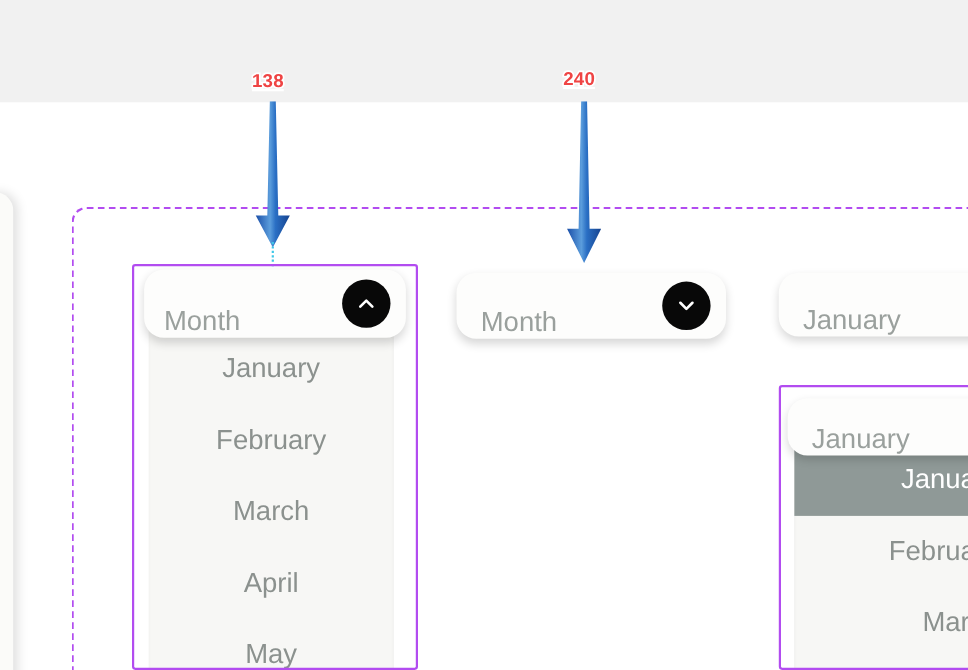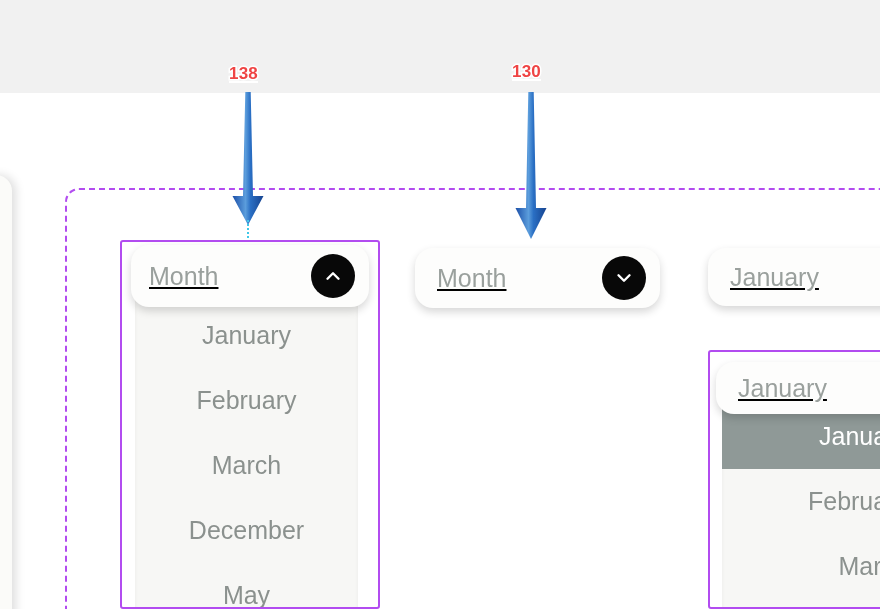--- a/index.html
+++ b/index.html
@@ -72,24 +72,23 @@
     border-left: 2px dotted #3fc8e8;
   }
 
   
   .sel-btn {
     position: absolute;
     background: #fdfdfc;
     border-radius: 18px;
     box-shadow: 0 4px 9px rgba(0,0,0,0.16);
     display: flex;
-    align-items: center;
+    align-items: flex-end;
     box-sizing: border-box;
     z-index: 6;
-    text-decoration: underline;
   }
   .sel-label {
     font-size: 25px;
     color: #9aa09d;
     font-weight: 400;
     white-space: nowrap;
   }
   .chev-btn {
     position: absolute;
     right: 14px;
@@ -170,38 +169,38 @@
       <stop offset="0%" stop-color="#1b4fa8"></stop>
       <stop offset="42%" stop-color="#5b9ddc"></stop>
       <stop offset="58%" stop-color="#2a6fc4"></stop>
       <stop offset="100%" stop-color="#16438f"></stop>
     </linearGradient>
   </defs>
   <path d="M15.3 0 L20.7 0 L23.0 104 L33.5 104 L18.0 133 L2.5 104 L13.0 104 Z" fill="url(#g1)"></path>
 </svg>
 <div class="dotted-tail" style="left:247px; top:220px; height:22px;"></div>
 
-<div class="annot-label" id="annot-130-label" style="left:512px; top:62px;">130</div>
+<div class="annot-label" id="annot-130-label" style="left:512px; top:62px;">240</div>
 <svg class="arrow-svg" style="left:513px; top:92px;" width="36" height="148" viewBox="0 0 36 148">
   <defs>
     <linearGradient id="g2" x1="0" y1="0" x2="1" y2="0">
       <stop offset="0%" stop-color="#1b4fa8"></stop>
       <stop offset="42%" stop-color="#5b9ddc"></stop>
       <stop offset="58%" stop-color="#2a6fc4"></stop>
       <stop offset="100%" stop-color="#16438f"></stop>
     </linearGradient>
   </defs>
   <path d="M15.3 0 L20.7 0 L23.0 116 L33.5 116 L18.0 147 L2.5 116 L13.0 116 Z" fill="url(#g2)"></path>
 </svg>
 
 <div class="opt-list" id="dd1-list">
   <div class="opt">January</div>
   <div class="opt">February</div>
   <div class="opt">March</div>
-  <div class="opt">December</div>
+  <div class="opt">April</div>
   <div class="opt">May</div>
 </div>
 <div class="sel-btn" id="dd1-btn">
   <span class="sel-label">Month</span>
   <span class="chev-btn">
     <svg width="22" height="22" viewBox="0 0 24 24" fill="none" stroke="#ffffff" stroke-width="2.6" stroke-linecap="round" stroke-linejoin="round">
       <polyline points="6 15 12 9 18 15"></polyline>
     </svg>
   </span>
 </div>

